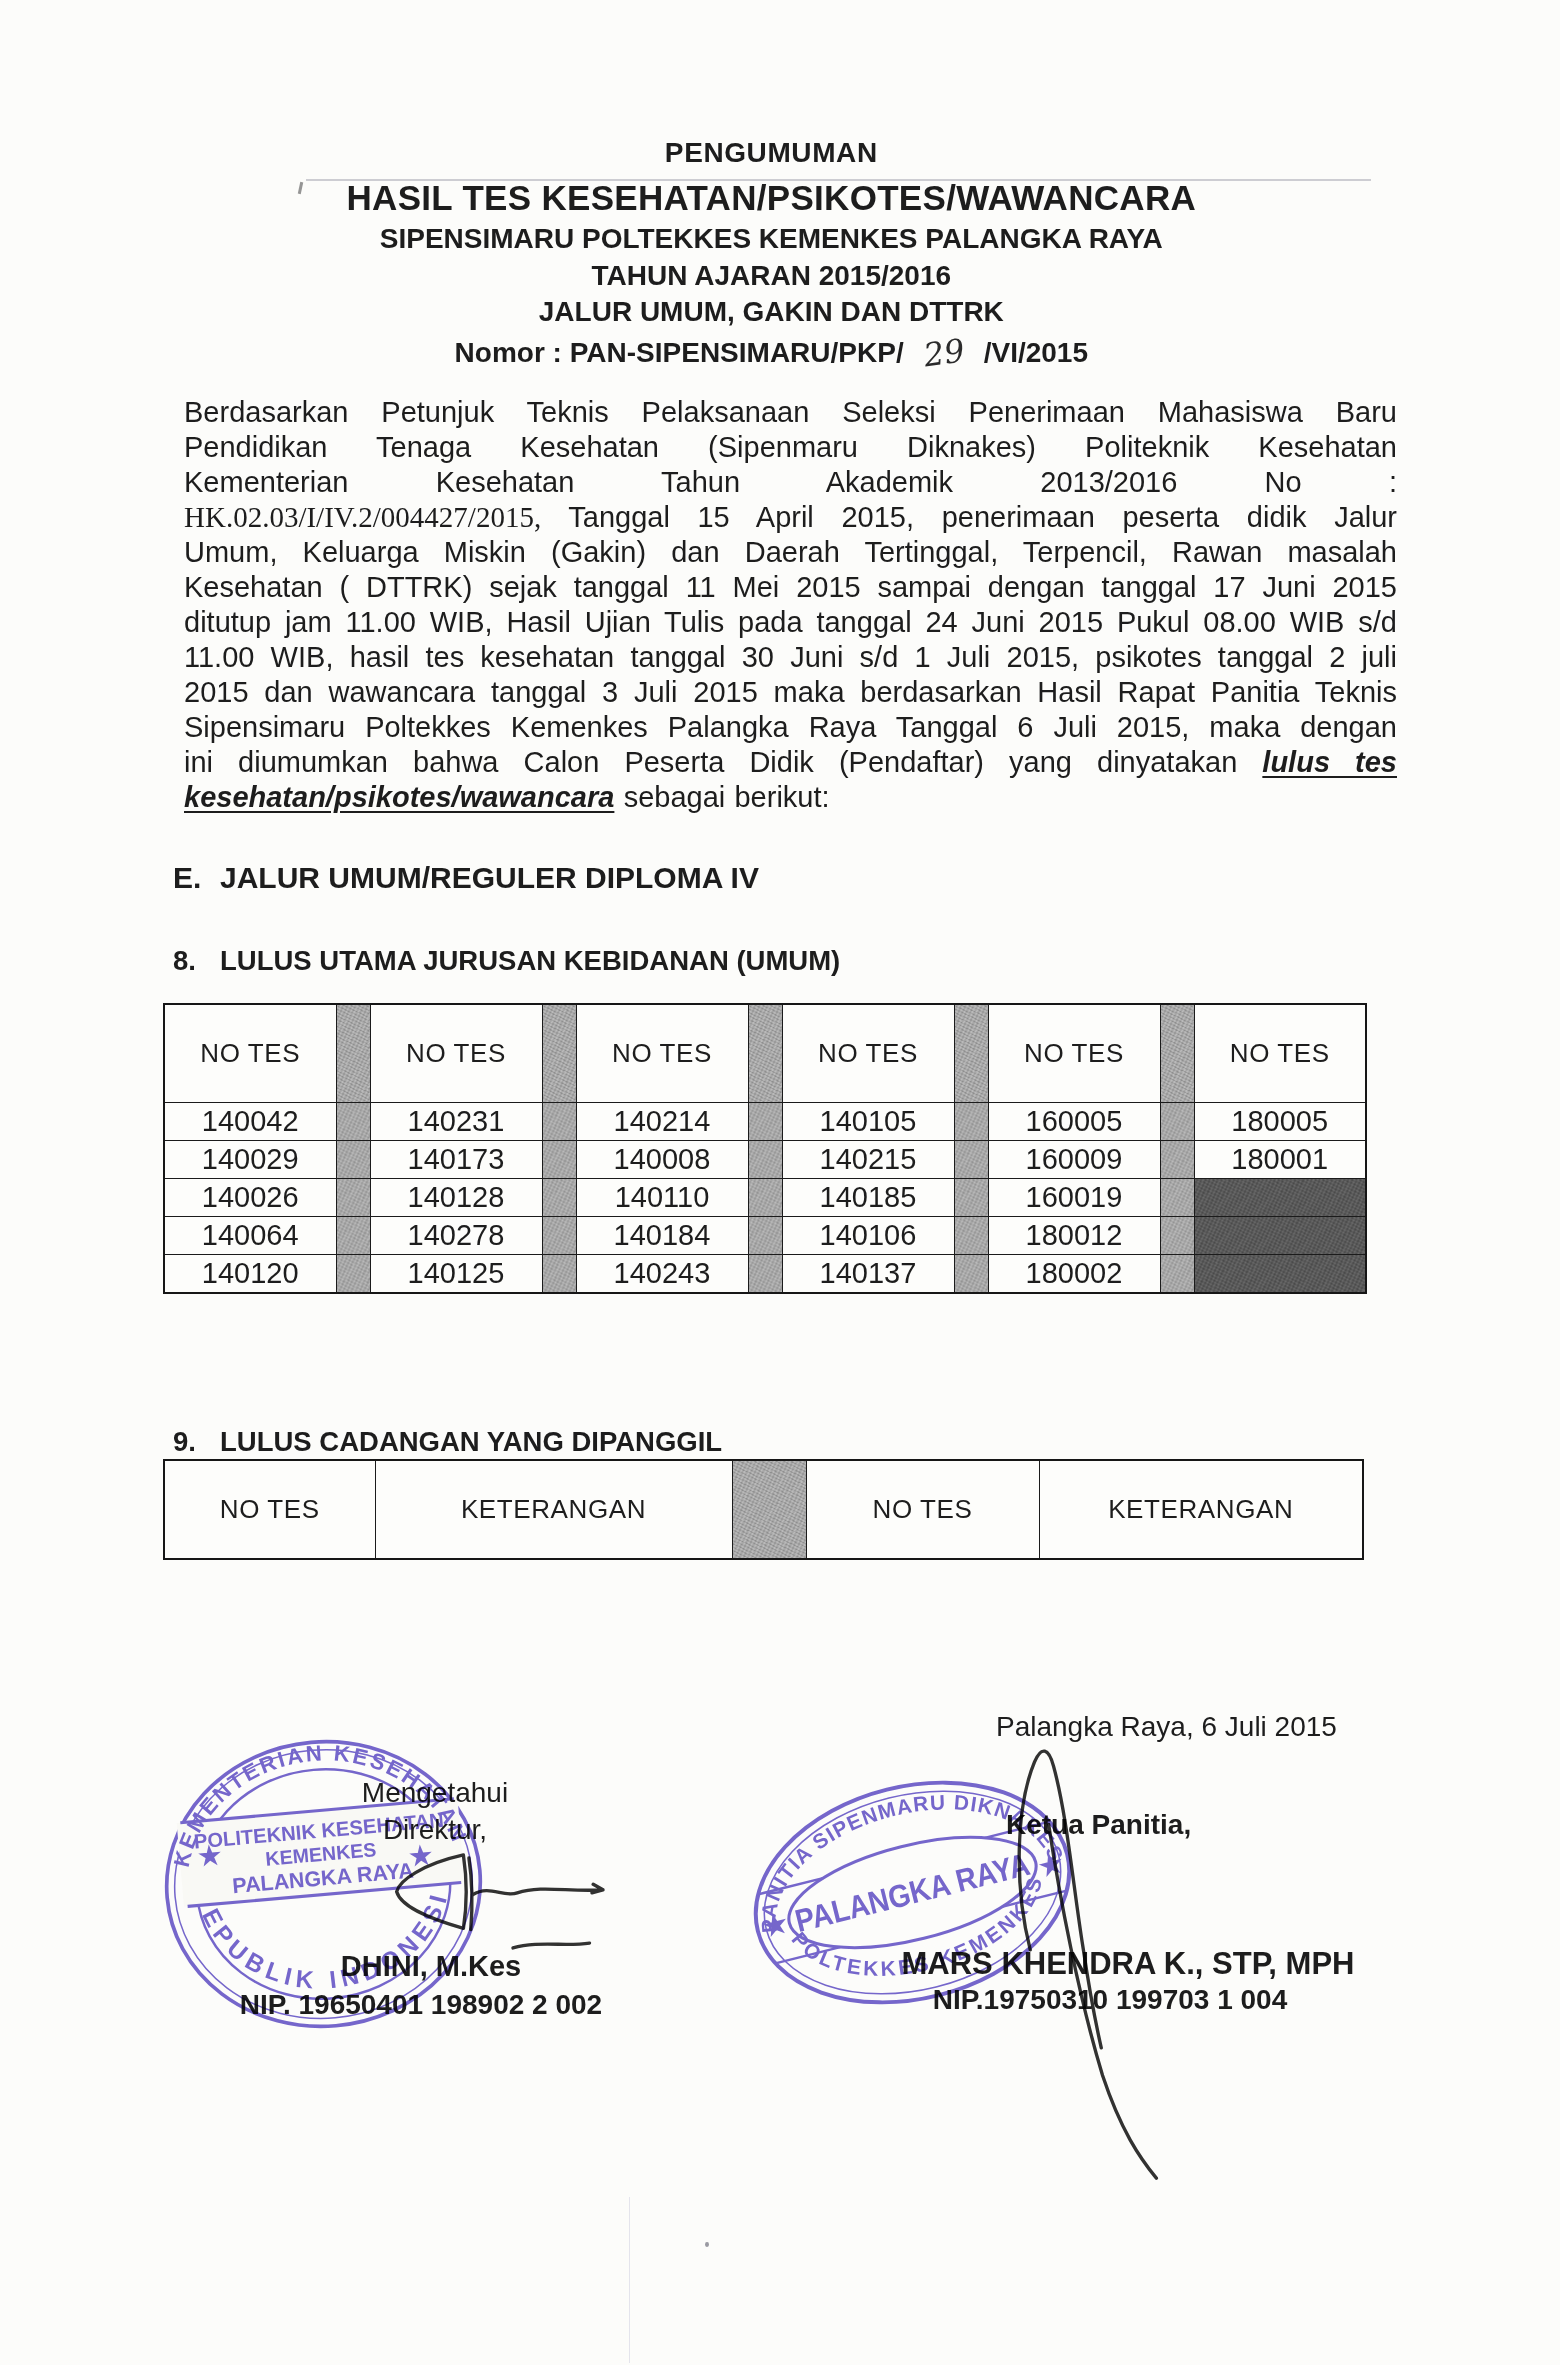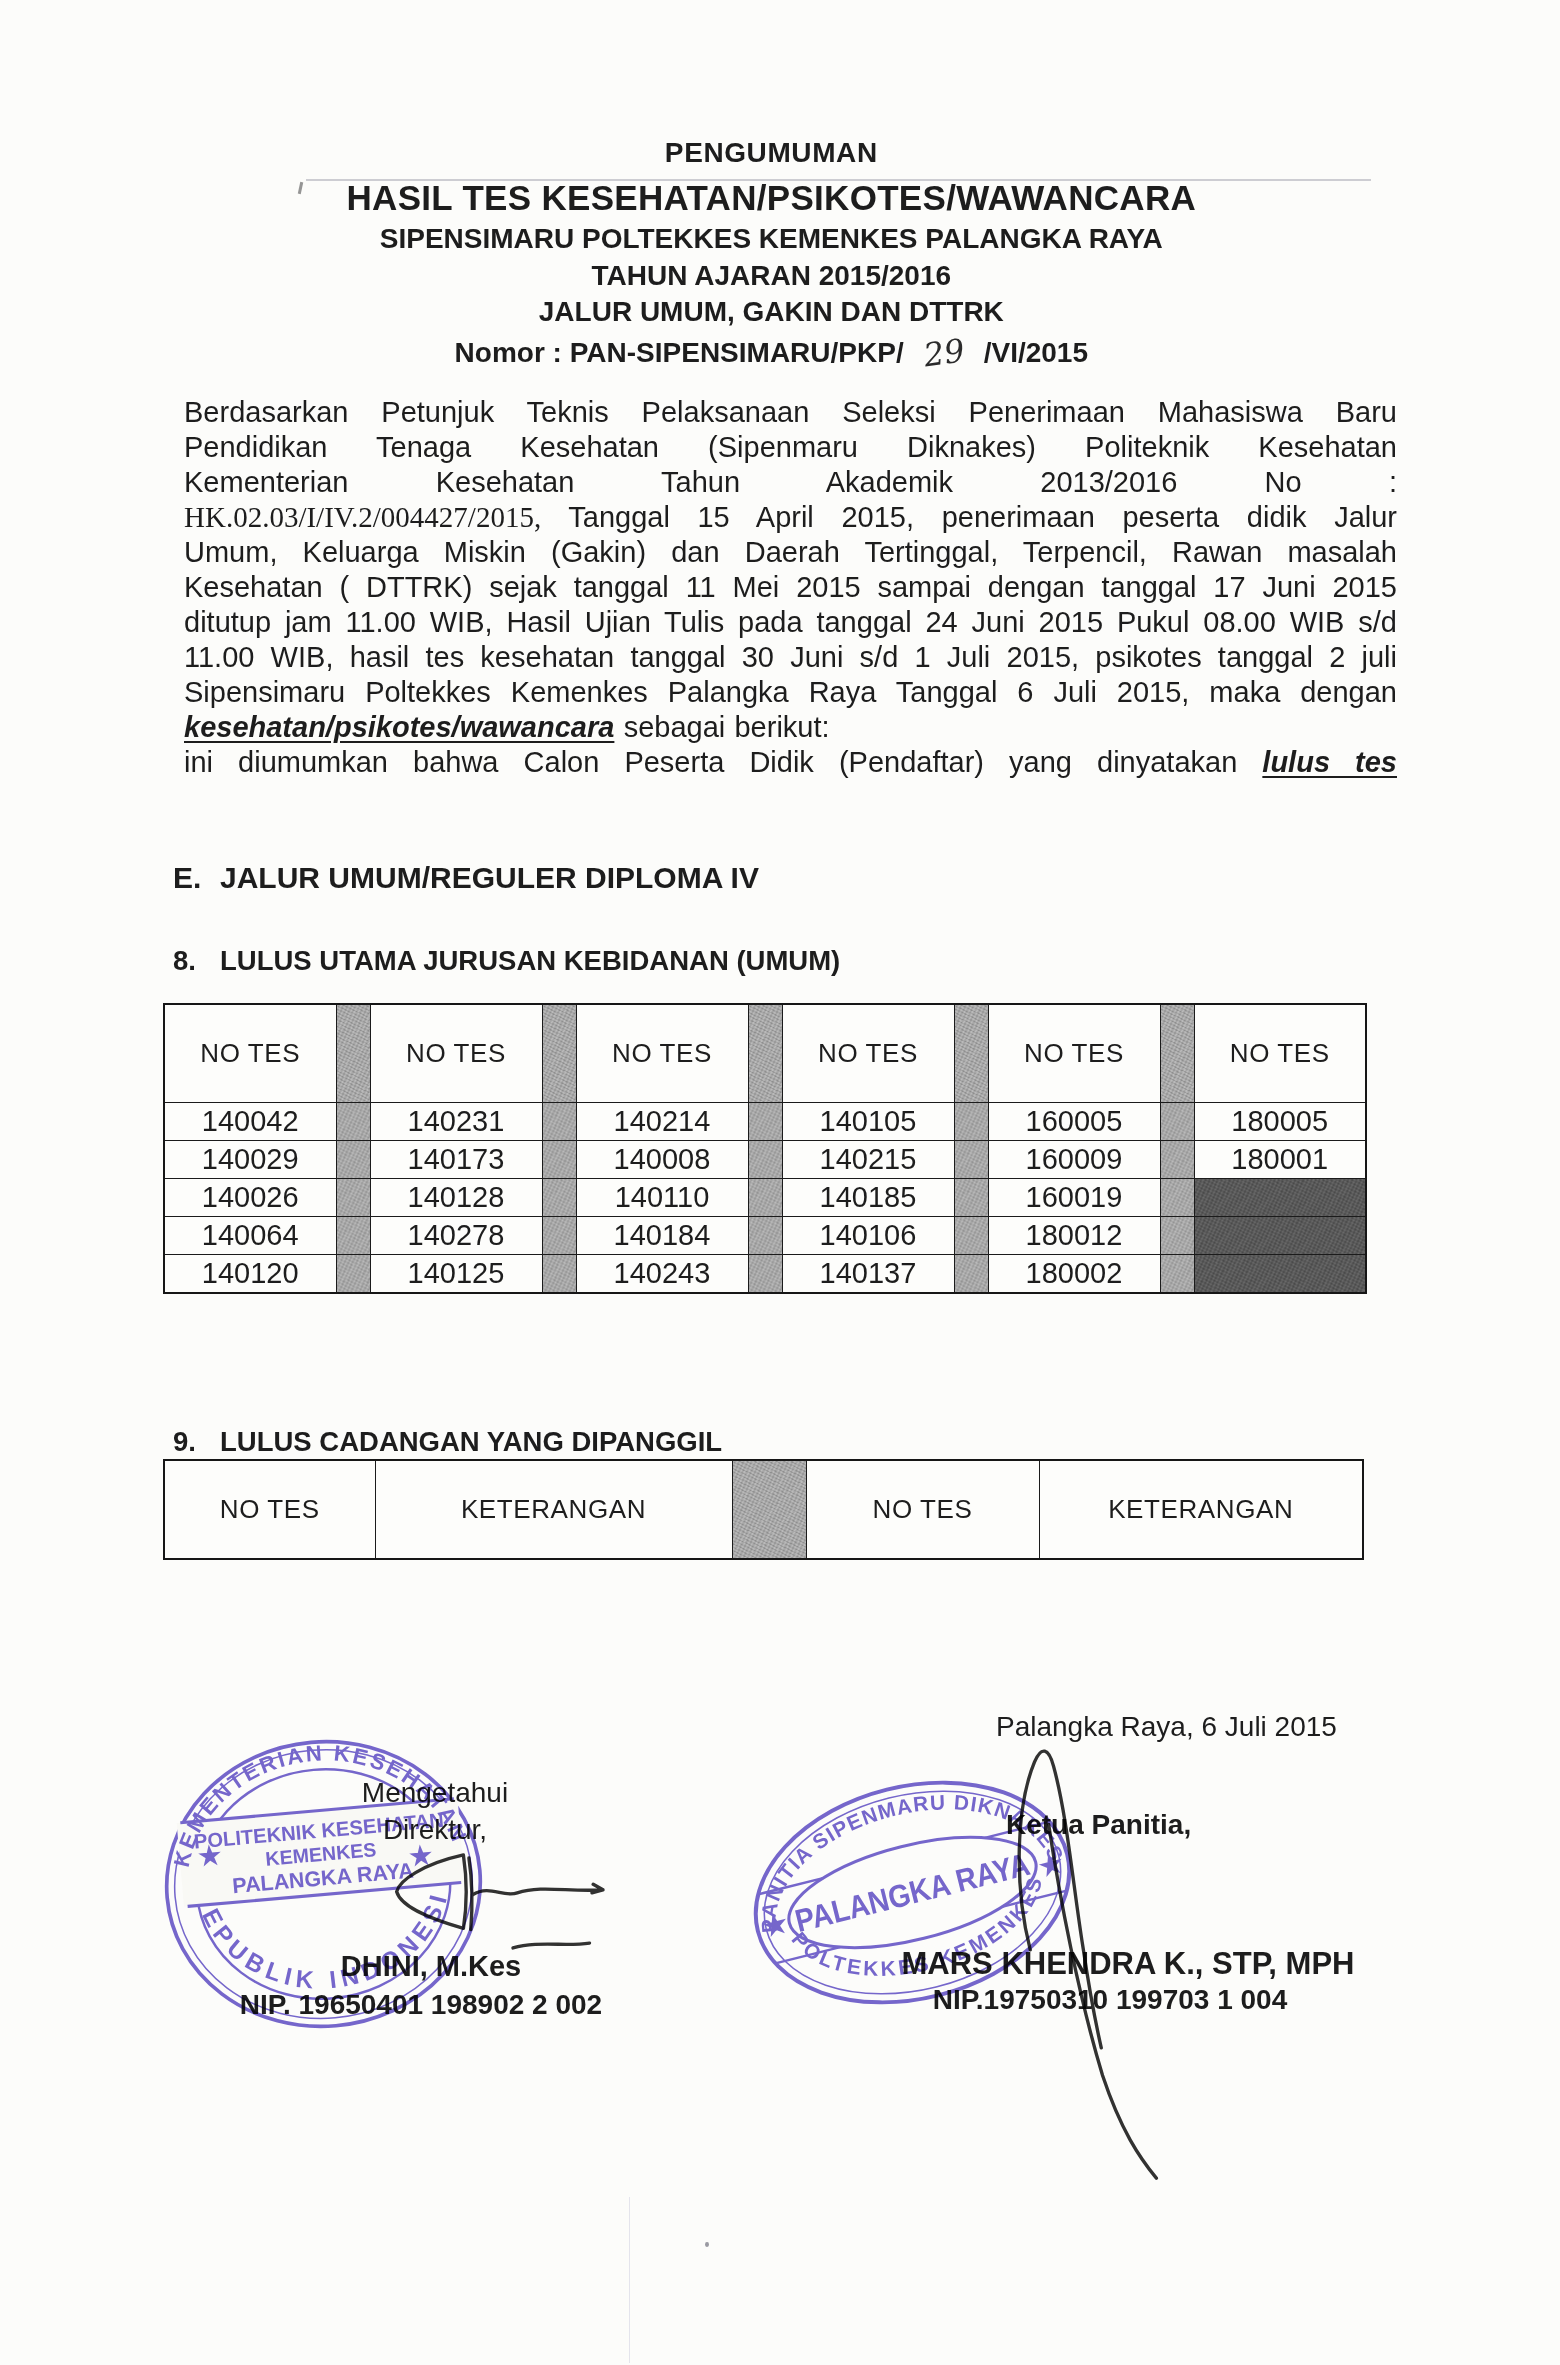--- a/index.html
+++ b/index.html
@@ -94,23 +94,24 @@
 
   <div class="para">
     <div class="pline">Berdasarkan Petunjuk Teknis Pelaksanaan Seleksi Penerimaan Mahasiswa Baru</div>
     <div class="pline">Pendidikan Tenaga Kesehatan (Sipenmaru Diknakes) Politeknik Kesehatan</div>
     <div class="pline">Kementerian Kesehatan Tahun Akademik 2013/2016 No :</div>
     <div class="pline"><span class="serif">HK.02.03/I/IV.2/004427/2015,</span><span> Tanggal 15 April 2015, penerimaan peserta didik Jalur</span></div>
     <div class="pline">Umum, Keluarga Miskin (Gakin) dan Daerah Tertinggal, Terpencil, Rawan masalah</div>
     <div class="pline">Kesehatan ( DTTRK) sejak tanggal 11 Mei 2015 sampai dengan tanggal 17 Juni 2015</div>
     <div class="pline">ditutup jam 11.00 WIB, Hasil Ujian Tulis pada tanggal 24 Juni 2015 Pukul 08.00 WIB s/d</div>
     <div class="pline">11.00 WIB, hasil tes kesehatan tanggal 30 Juni s/d 1 Juli 2015, psikotes tanggal 2 juli</div>
+    <div class="pline">2015 dan wawancara tanggal 3 Juli 2015 maka berdasarkan Hasil Rapat Panitia Teknis</div>
     <div class="pline">Sipensimaru Poltekkes Kemenkes Palangka Raya Tanggal 6 Juli 2015, maka dengan</div>
+    <div class="pline"><span>ini diumumkan bahwa Calon Peserta Didik (Pendaftar) yang dinyatakan </span><span class="bi">lulus tes</span></div>
     <div class="pline nojust"><span class="bi">kesehatan/psikotes/wawancara</span><span> sebagai berikut:</span></div>
-    <div class="pline"><span>ini diumumkan bahwa Calon Peserta Didik (Pendaftar) yang dinyatakan </span><span class="bi">lulus tes</span></div>
   </div>
 
   <div class="sect sect-e">
       <span class="no">E.</span>
       <span>JALUR UMUM/REGULER DIPLOMA IV</span>
     </div>
   <div class="sect sect-8">
       <span class="no">8.</span>
       <span>LULUS UTAMA JURUSAN KEBIDANAN (UMUM)</span>
     </div>

